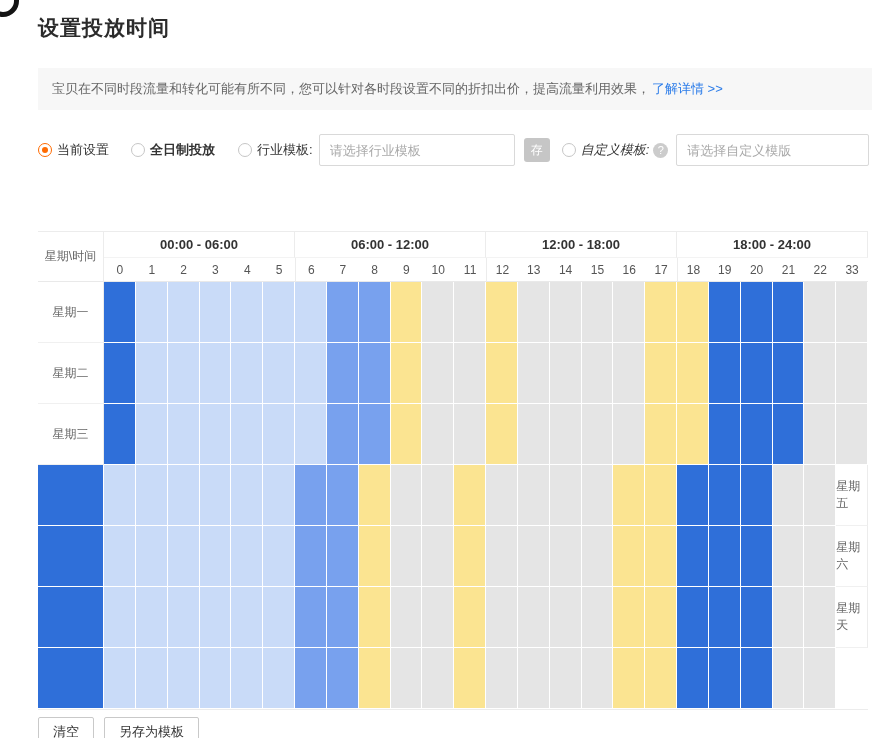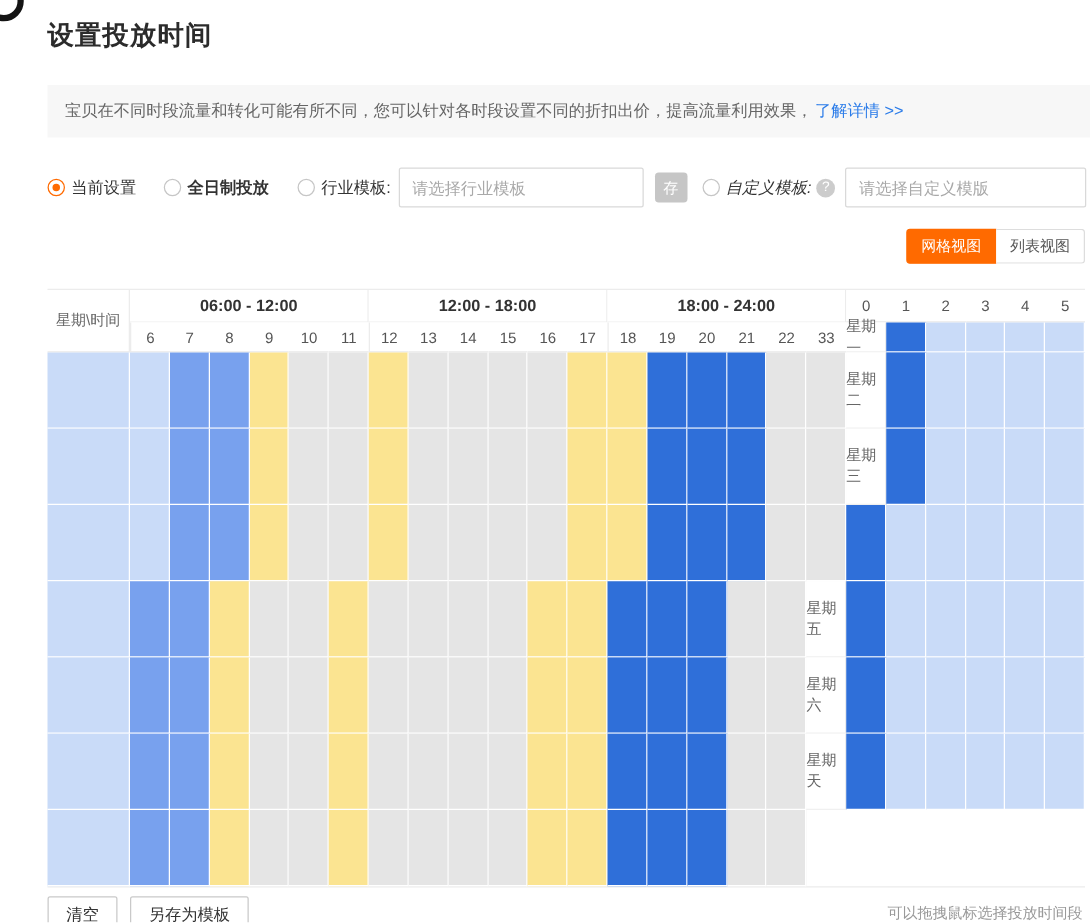--- a/index.html
+++ b/index.html
@@ -126,27 +126,24 @@
     <input class="tmpl-input in1" placeholder="请选择行业模板" style="">
     <button class="mini-btn">存</button>
     <span class="radio r4">
       <span class="rb"></span>
       <span>自定义模板:</span>
     </span>
     <span class="help">?</span>
     <input class="tmpl-input in2" placeholder="请选择自定义模版" style="">
   </div>
 
-  <div class="view-toggle">
-    <span class="vt vt-grid">网格视图</span>
-    <span class="vt vt-list">列表视图</span>
-  </div>
 
   <div id="schedule">
       <div class="c-corner">星期\时间</div>
+      <div class="c-range">00:00 - 06:00</div>
       <div class="c-range">06:00 - 12:00</div>
       <div class="c-range">12:00 - 18:00</div>
       <div class="c-range">18:00 - 24:00</div>
       <div class="c-hour">0</div>
       <div class="c-hour">1</div>
       <div class="c-hour">2</div>
       <div class="c-hour">3</div>
       <div class="c-hour">4</div>
       <div class="c-hour">5</div>
       <div class="c-hour" style="border-left: 1px solid rgb(236, 236, 236);">6</div>
@@ -340,15 +337,14 @@
       <div class="c-cell" style="background: rgb(47, 111, 217);"></div>
       <div class="c-cell" style="background: rgb(47, 111, 217);"></div>
       <div class="c-cell" style="background: rgb(229, 229, 229);"></div>
       <div class="c-cell" style="background: rgb(229, 229, 229);"></div>
     </div>
 
   <div class="footer-btns">
     <button class="footer-btn">清空</button>
     <button class="footer-btn">另存为模板</button>
   </div>
-  <span class="drag-hint">可以拖拽鼠标选择投放时间段</span>
 
 </div>
 
 </body></html>

